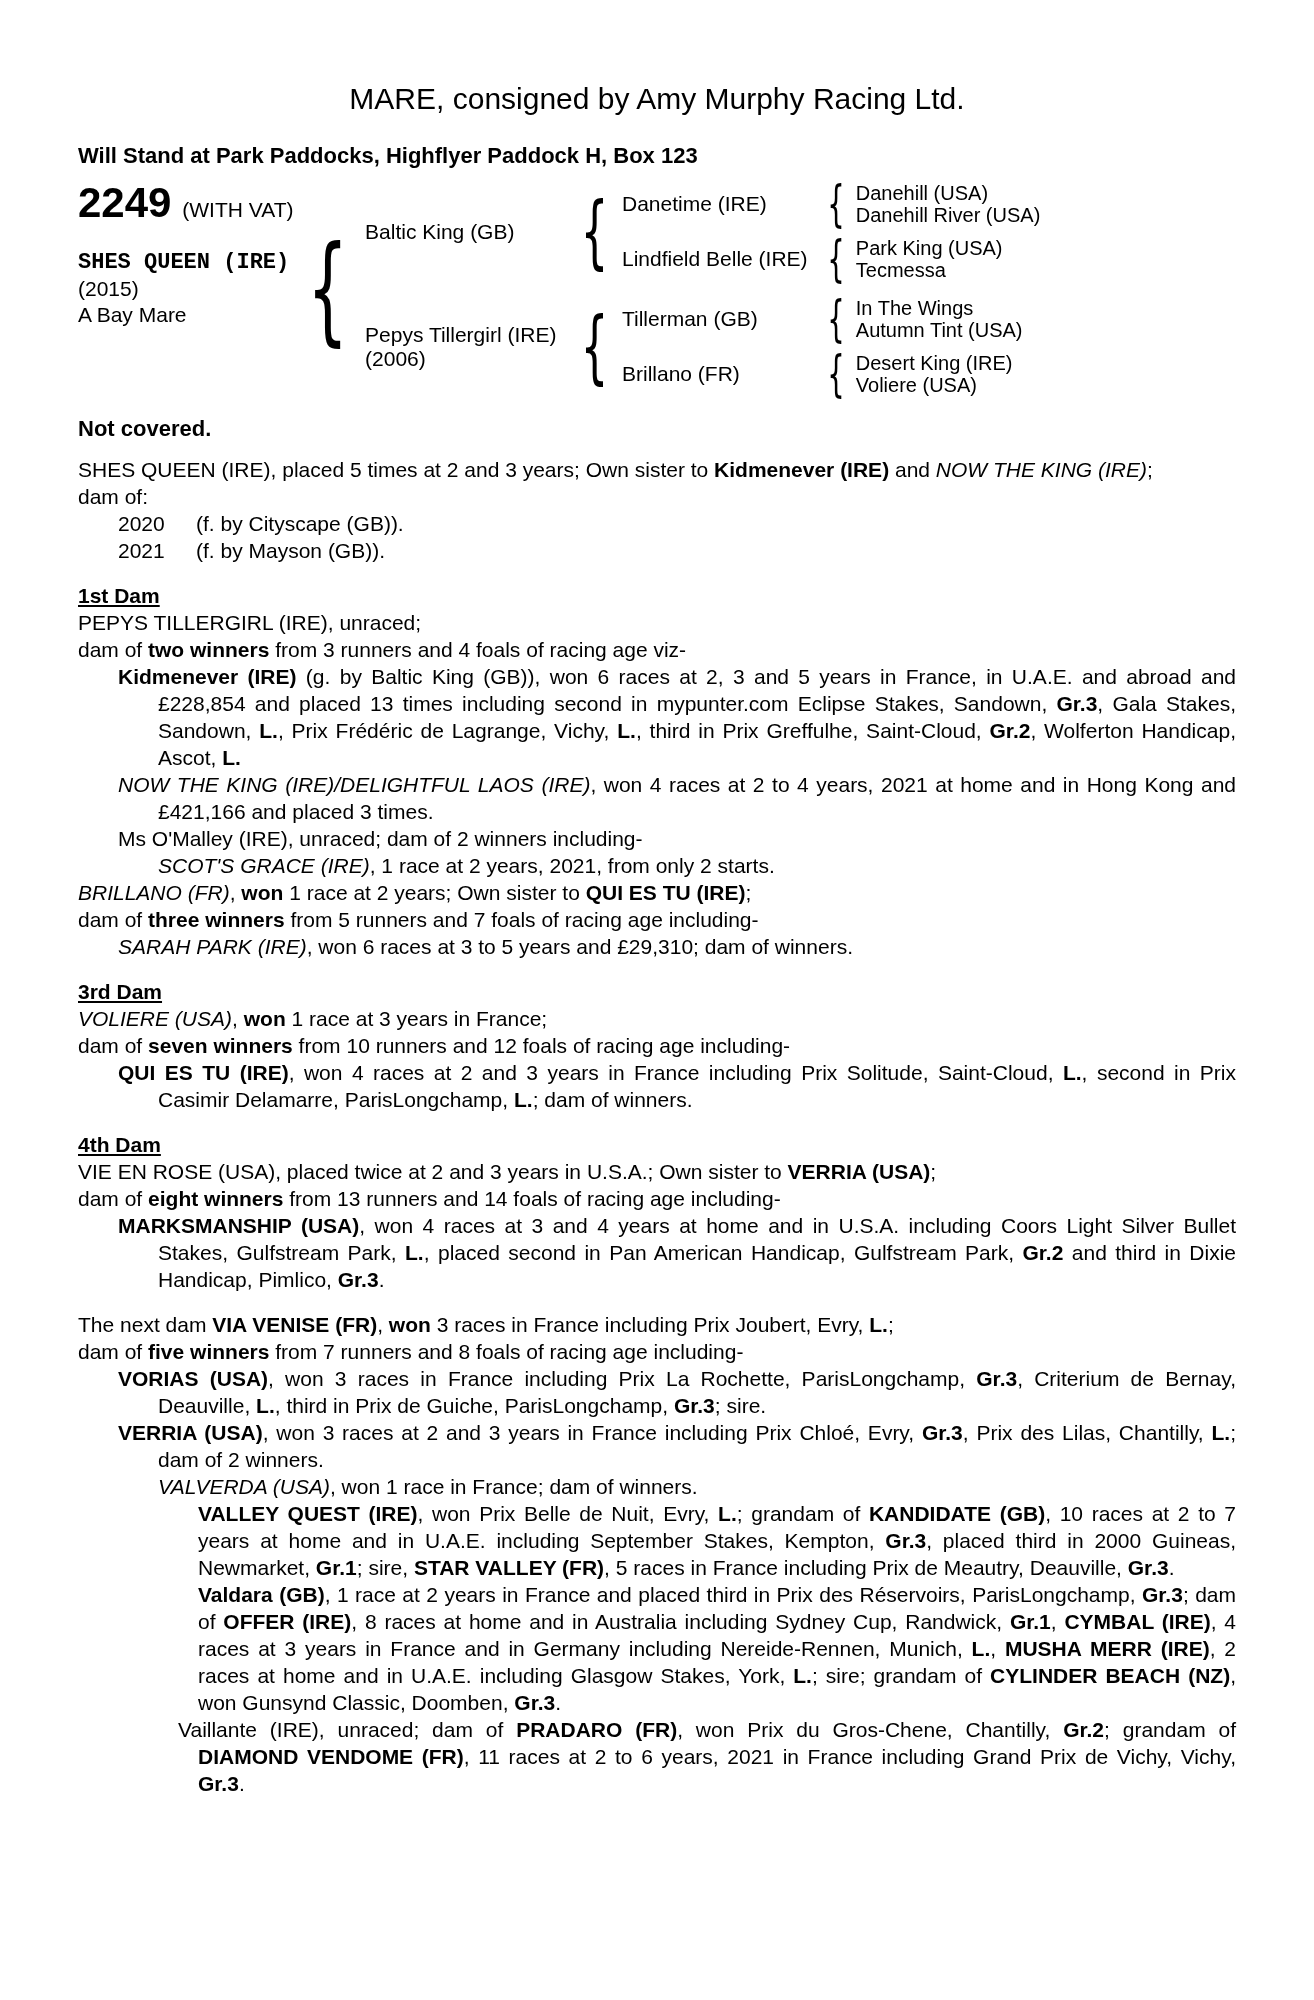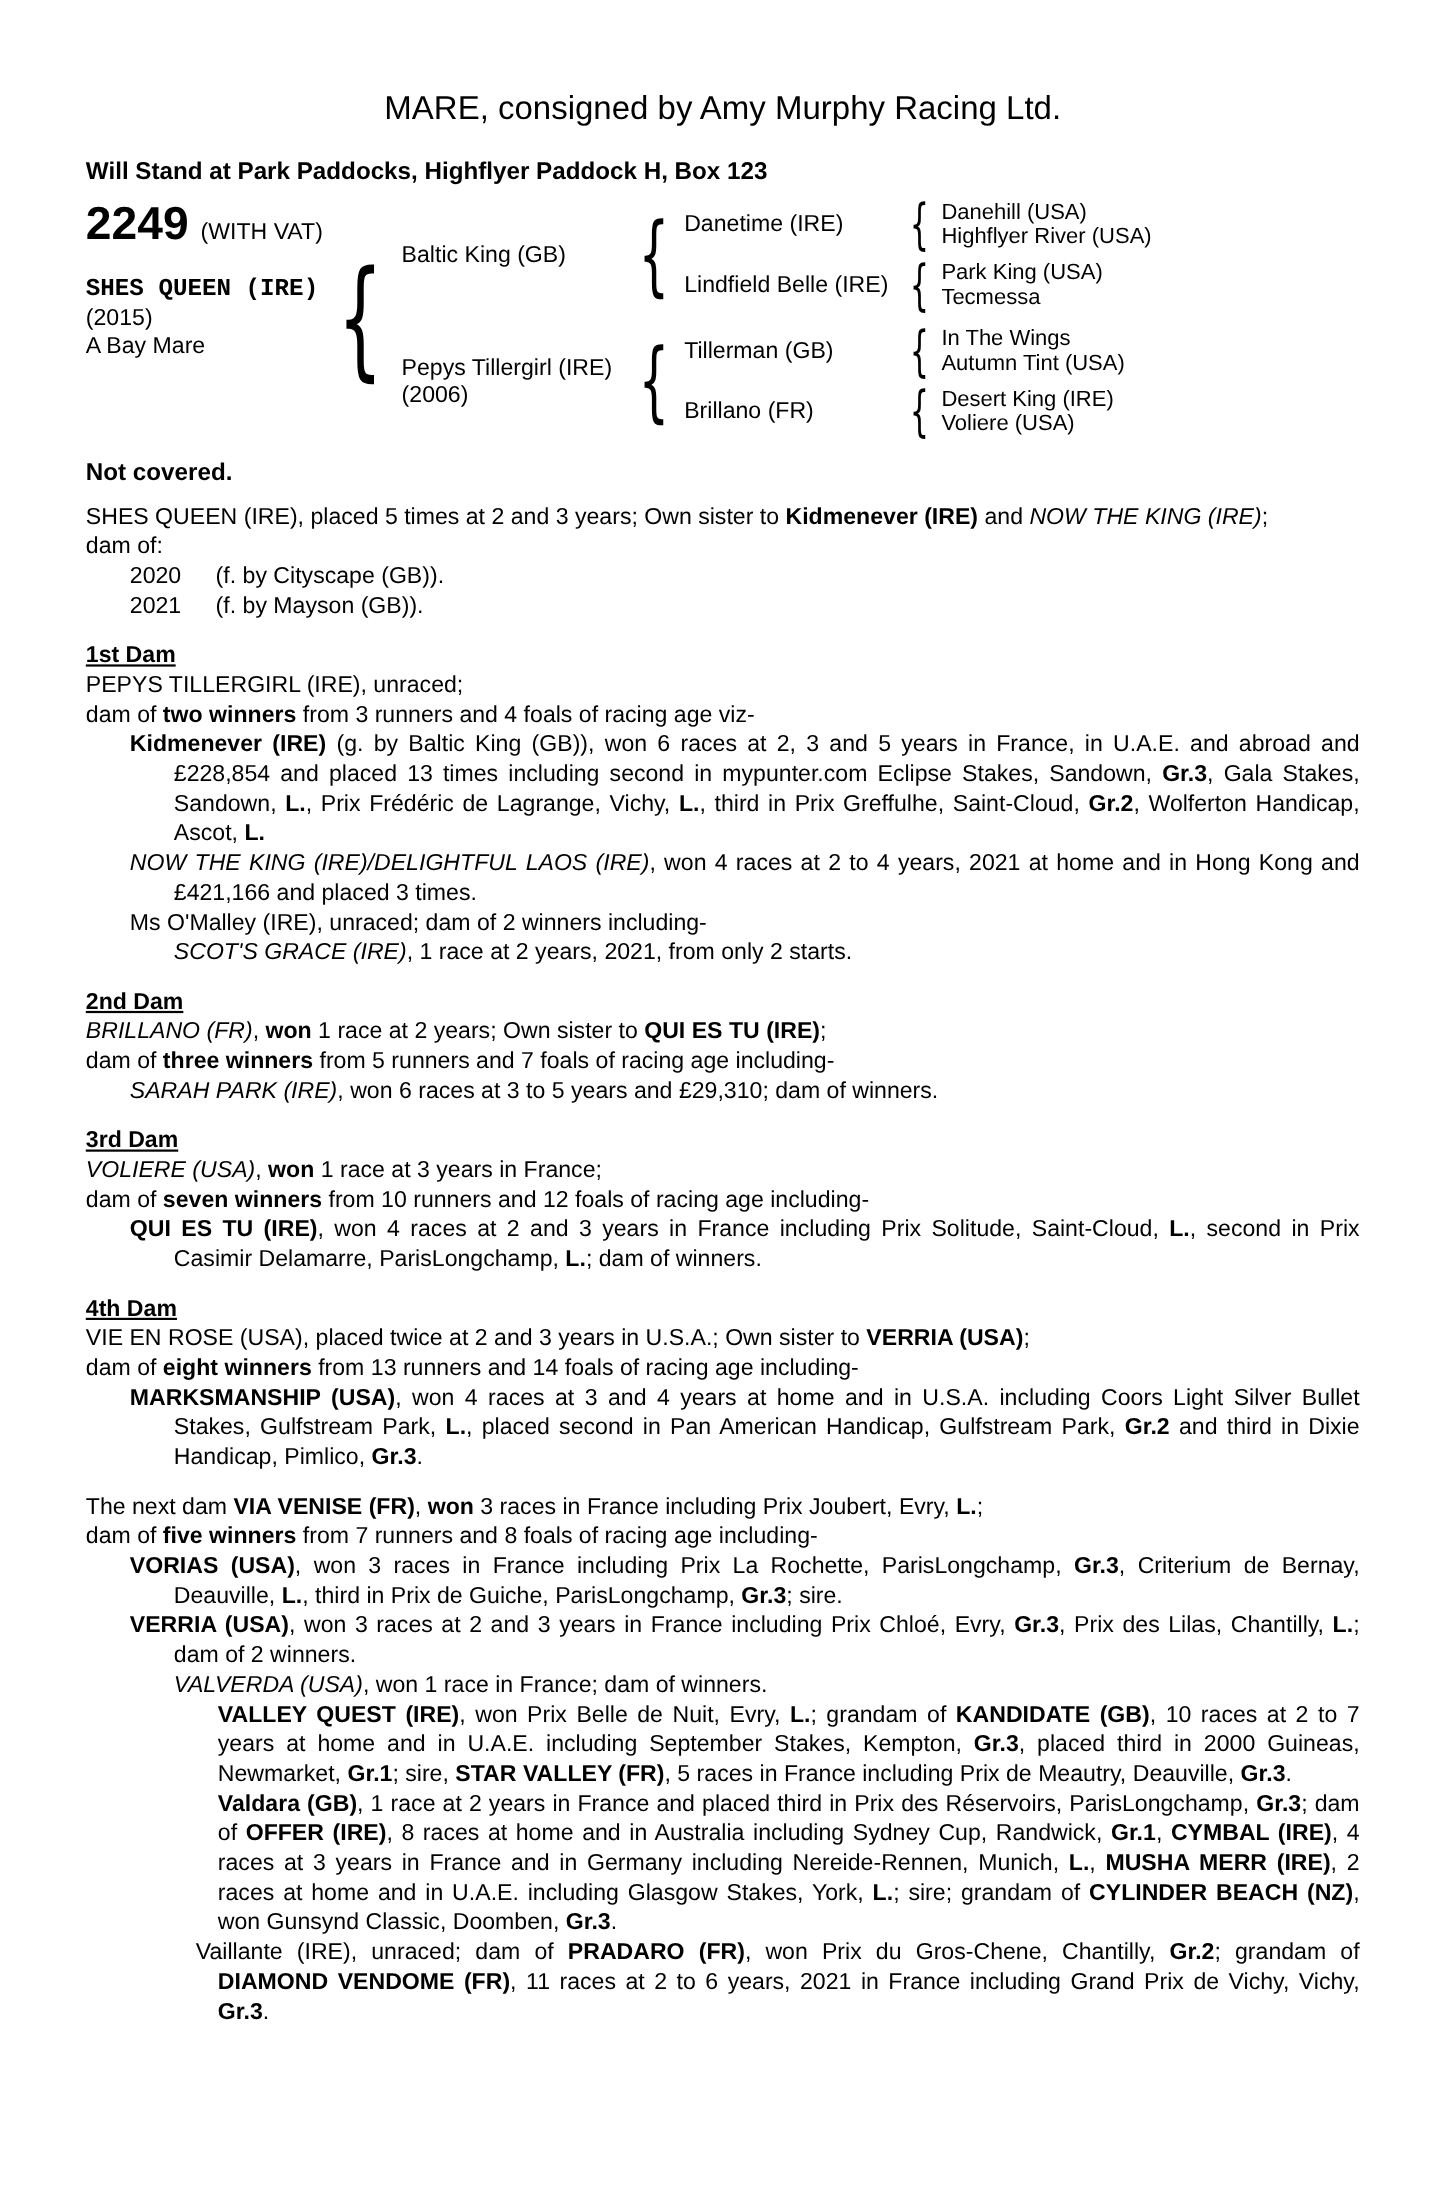--- a/index.html
+++ b/index.html
@@ -69,21 +69,21 @@
 
       <div class="gen1-group">
         <div class="gen1-name">Baltic King (GB)</div>
         <div class="brace brace-md">{</div>
         <div class="gen2-col">
           <div class="gen2-group">
             <div class="gen2-name">Danetime (IRE)</div>
             <div class="brace brace-sm">{</div>
             <div class="gen3-col">
               <div class="gen3-name">Danehill (USA)</div>
-              <div class="gen3-name">Highflyer River (USA)</div>
+              <div class="gen3-name">Danehill River (USA)</div>
             </div>
           </div>
           <div class="gen2-group">
             <div class="gen2-name">Lindfield Belle (IRE)</div>
             <div class="brace brace-sm">{</div>
             <div class="gen3-col">
               <div class="gen3-name">Park King (USA)</div>
               <div class="gen3-name">Tecmessa</div>
             </div>
           </div>
@@ -132,21 +132,20 @@
         <span class="produce-year">2021</span>
         <span>(f. by Mayson (GB)).</span>
       </div>
       <div class="section-heading">1st Dam</div>
       <p class="bp" style="padding-left: 40px; text-indent: -40px;"><span>PEPYS TILLERGIRL (IRE), unraced;</span></p>
       <p class="bp" style="padding-left: 0px; text-indent: 0px;"><span>dam of </span><span class="b">two winners</span><span> from 3 runners and 4 foals of racing age viz-</span></p>
       <p class="bp" style="padding-left: 80px; text-indent: -40px;"><span class="b">Kidmenever (IRE)</span><span> (g. by Baltic King (GB)), won 6 races at 2, 3 and 5 years in France, in U.A.E. and abroad and £228,854 and placed 13 times including second in mypunter.com Eclipse Stakes, Sandown, </span><span class="b">Gr.3</span><span>, Gala Stakes, Sandown, </span><span class="b">L.</span><span>, Prix Frédéric de Lagrange, Vichy, </span><span class="b">L.</span><span>, third in Prix Greffulhe, Saint-Cloud, </span><span class="b">Gr.2</span><span>, Wolferton Handicap, Ascot, </span><span class="b">L.</span></p>
       <p class="bp" style="padding-left: 80px; text-indent: -40px;"><span class="i">NOW THE KING (IRE)/DELIGHTFUL LAOS (IRE)</span><span>, won 4 races at 2 to 4 years, 2021 at home and in Hong Kong and £421,166 and placed 3 times.</span></p>
       <p class="bp" style="padding-left: 80px; text-indent: -40px;"><span>Ms O'Malley (IRE), unraced; dam of 2 winners including-</span></p>
       <p class="bp" style="padding-left: 120px; text-indent: -40px;"><span class="i">SCOT'S GRACE (IRE)</span><span>, 1 race at 2 years, 2021, from only 2 starts.</span></p>
-      <div class="section-heading">2nd Dam</div>
       <p class="bp" style="padding-left: 40px; text-indent: -40px;"><span class="i">BRILLANO (FR)</span><span>, </span><span class="b">won</span><span> 1 race at 2 years; Own sister to </span><span class="b">QUI ES TU (IRE)</span><span>;</span></p>
       <p class="bp" style="padding-left: 0px; text-indent: 0px;"><span>dam of </span><span class="b">three winners</span><span> from 5 runners and 7 foals of racing age including-</span></p>
       <p class="bp" style="padding-left: 80px; text-indent: -40px;"><span class="i">SARAH PARK (IRE)</span><span>, won 6 races at 3 to 5 years and £29,310; dam of winners.</span></p>
       <div class="section-heading">3rd Dam</div>
       <p class="bp" style="padding-left: 40px; text-indent: -40px;"><span class="i">VOLIERE (USA)</span><span>, </span><span class="b">won</span><span> 1 race at 3 years in France;</span></p>
       <p class="bp" style="padding-left: 0px; text-indent: 0px;"><span>dam of </span><span class="b">seven winners</span><span> from 10 runners and 12 foals of racing age including-</span></p>
       <p class="bp" style="padding-left: 80px; text-indent: -40px;"><span class="b">QUI ES TU (IRE)</span><span>, won 4 races at 2 and 3 years in France including Prix Solitude, Saint-Cloud, </span><span class="b">L.</span><span>, second in Prix Casimir Delamarre, ParisLongchamp, </span><span class="b">L.</span><span>; dam of winners.</span></p>
       <div class="section-heading">4th Dam</div>
       <p class="bp" style="padding-left: 40px; text-indent: -40px;"><span>VIE EN ROSE (USA), placed twice at 2 and 3 years in U.S.A.; Own sister to </span><span class="b">VERRIA (USA)</span><span>;</span></p>
       <p class="bp" style="padding-left: 0px; text-indent: 0px;"><span>dam of </span><span class="b">eight winners</span><span> from 13 runners and 14 foals of racing age including-</span></p>

